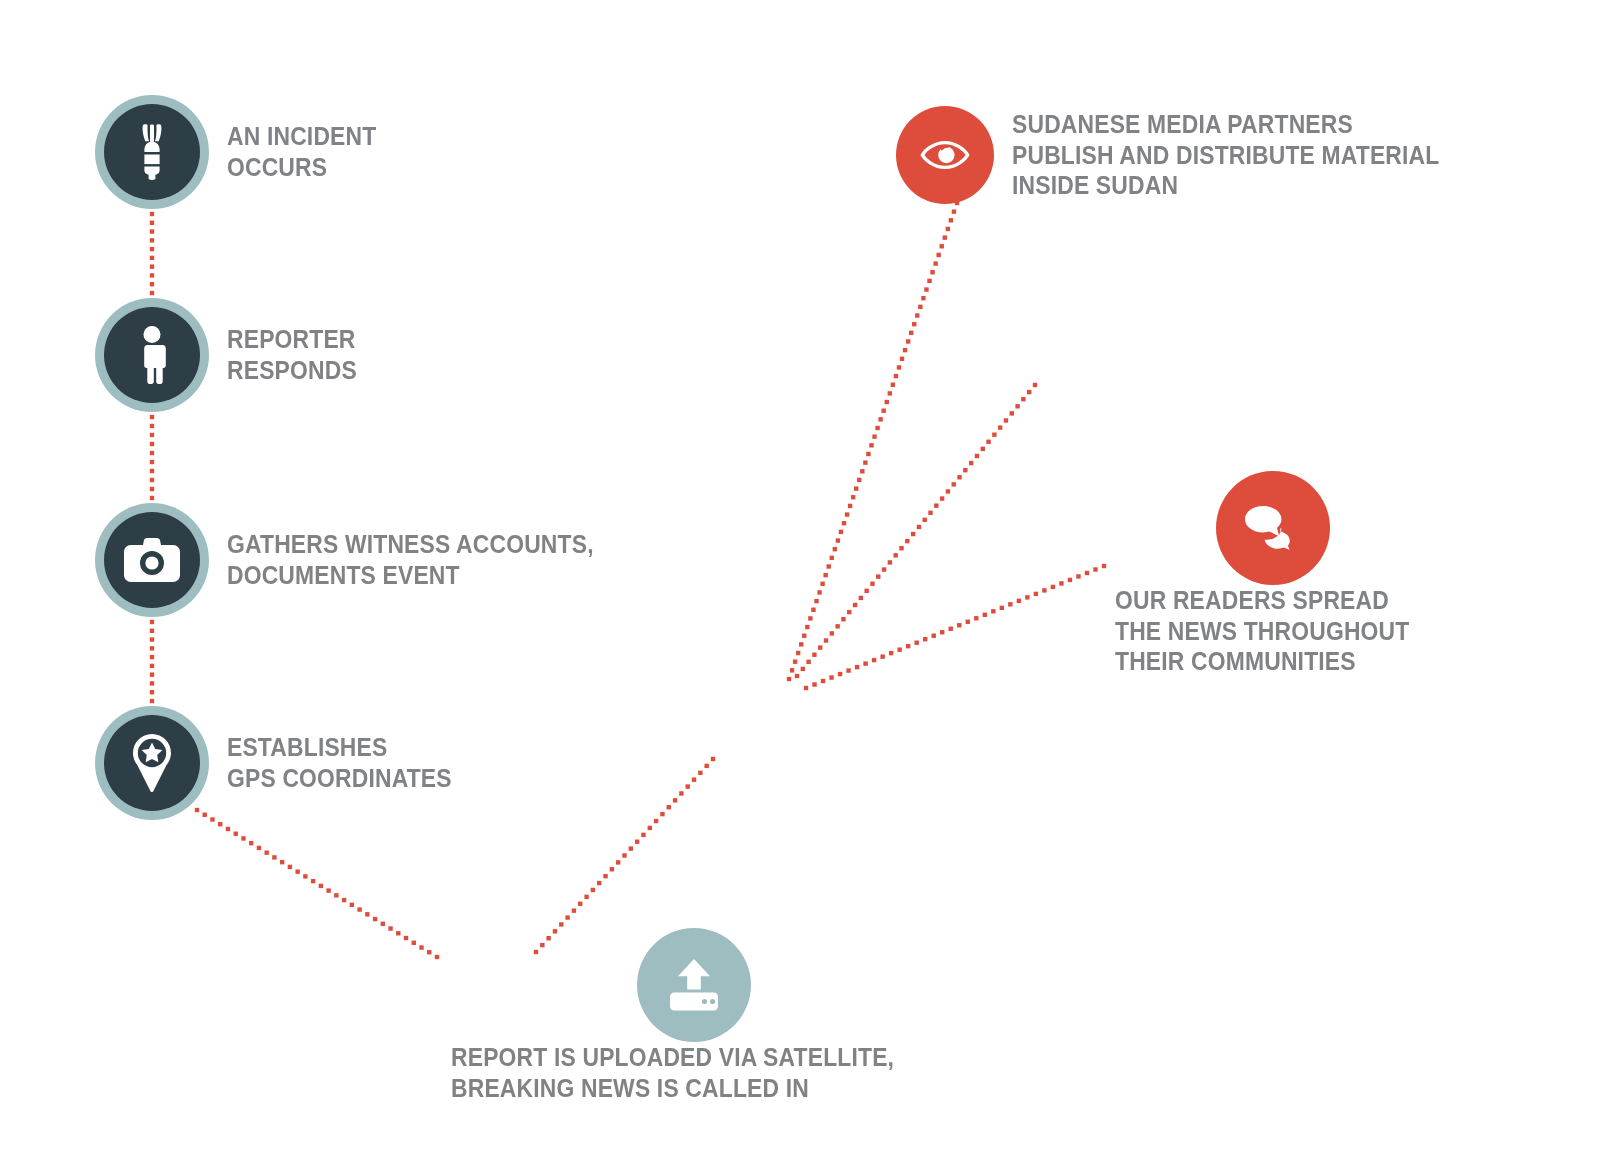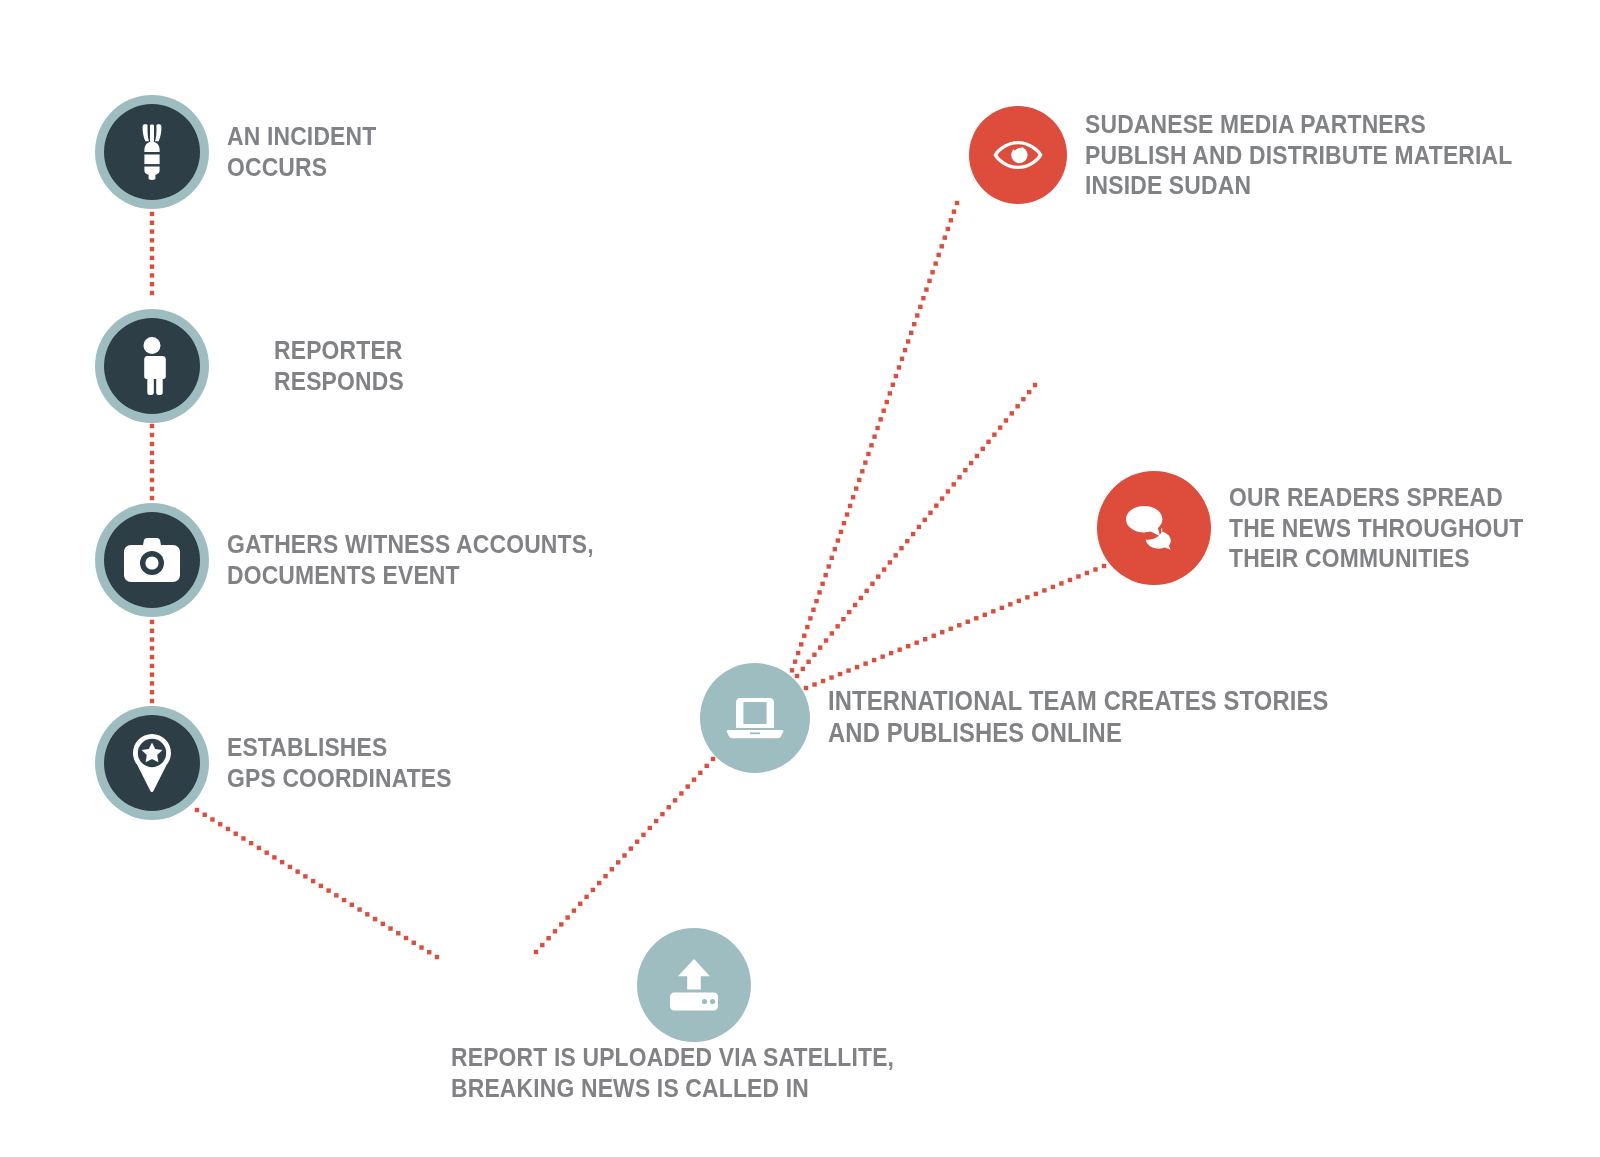--- a/index.html
+++ b/index.html
@@ -342,21 +342,21 @@
             <rect x="15.4" y="30.5" width="15.2" height="9.6"></rect>
             <path d="M15.4 42.5l15.2 0 0 4.1c0 1.7-1.1 3.2-2.6 3.6l-1.6 0.5 0 4.1c0 0.7-1.5 1.2-3.4 1.2s-3.4-0.5-3.4-1.2l0-4.1-1.6-0.5c-1.5-0.4-2.6-1.9-2.6-3.6z"></path>
           </svg>
         </span>
       </div>
     </div>
     <div class="label">AN INCIDENT
 OCCURS</div>
   </div>
 
-  <div class="node" style="left:95px; top:309px;gap:47px;">
+  <div class="node" style="left:95px; top:298px;">
     <div class="disc dark" style="width:114px;height:114px;">
       <div class="inner" style="width:96px;height:96px;">
         <span>
           <svg class="glyph" width="34" height="58" viewBox="0 0 34 58" fill="#ffffff">
             <circle cx="17" cy="8.5" r="8.5"></circle>
             <path d="M6.2 19h21.6c1.7 0 3 1.4 3 3.2v17.2c0 1.4-1 2.5-2.3 2.5h-0.8v13.8c0 1.2-1 2.2-2.2 2.2h-2.1c-1.2 0-2.2-1-2.2-2.2v-13.8h-2.4v13.8c0 1.2-1 2.2-2.2 2.2h-2.1c-1.2 0-2.2-1-2.2-2.2v-13.8h-0.8c-1.3 0-2.3-1.1-2.3-2.5v-17.2c0-1.8 1.3-3.2 3-3.2z"></path>
           </svg>
         </span>
       </div>
     </div>
@@ -406,56 +406,40 @@
             <circle cx="38.5" cy="42.5" r="2.6" fill="#9ebdc0"></circle>
             <circle cx="46.5" cy="42.5" r="2.6" fill="#9ebdc0"></circle>
           </svg>
         </span>
       </div>
     </div>
     <div class="label">REPORT IS UPLOADED VIA SATELLITE,
 BREAKING NEWS IS CALLED IN</div>
   </div>
 
-  <div class="node" style="left:700px; top:663px;">
-    <div class="disc plain" style="width:110px;height:110px;">
-      <div class="inner" style="width:110px;height:110px;">
-        <span>
-          <svg class="glyph" width="58" height="44" viewBox="0 0 58 44" fill="#ffffff">
-            <path d="M14 2h30c2.2 0 4 1.8 4 4v26h-38v-26c0-2.2 1.8-4 4-4z"></path>
-            <rect x="17.4" y="6" width="23.2" height="22" fill="#9ebdc0"></rect>
-            <path d="M2 34h54c1 0 1.7 1 1.2 1.9l-2.2 4.4c-0.6 1.2-1.8 1.9-3.1 1.9h-45.8c-1.3 0-2.5-0.7-3.1-1.9l-2.2-4.4c-0.5-0.9 0.2-1.9 1.2-1.9z"></path>
-            <rect x="24" y="36.4" width="10" height="1.8" fill="#9ebdc0"></rect>
-          </svg>
-        </span>
-      </div>
-    </div>
-    <div class="label lg">INTERNATIONAL TEAM CREATES STORIES
-AND PUBLISHES ONLINE</div>
-  </div>
-
-  <div class="node" style="left:969px; top:106px;justify-content:space-between;">
+
+  <div class="node" style="left:896px; top:106px;justify-content:space-between;">
     <div class="disc red" style="width:98px;height:98px;">
       <div class="inner" style="width:98px;height:98px;">
         <span>
           <svg class="glyph" width="50" height="30" viewBox="0 0 50 30" fill="none">
             <path d="M25 2.6c11.4 0 20.4 8.1 22.6 12.4-2.2 4.3-11.2 12.4-22.6 12.4s-20.4-8.1-22.6-12.4c2.2-4.3 11.2-12.4 22.6-12.4z" stroke="#ffffff" stroke-width="3.4"></path>
             <circle cx="26.4" cy="15" r="8.2" fill="#ffffff"></circle>
             <path d="M21.6 9.2a8.2 8.2 0 0 1 6.2-2.6" stroke="#de4c3c" stroke-width="2.4" stroke-linecap="round"></path>
           </svg>
         </span>
       </div>
     </div>
     <div class="label">SUDANESE MEDIA PARTNERS
 PUBLISH AND DISTRIBUTE MATERIAL
 INSIDE SUDAN</div>
   </div>
 
 
-  <div class="node" style="left:1097px; top:471px;">
+  <div class="node" style="left:1097px; top:471px;flex-direction:column;">
     <div class="disc red" style="width:114px;height:114px;">
       <div class="inner" style="width:114px;height:114px;">
         <span>
           <svg class="glyph" width="56" height="44" viewBox="0 0 56 44" fill="#ffffff">
             <path d="M35.4 22.2c0 1.1-0.1 2.1-0.4 3.1 5.7 1.3 9.8 5 9.8 9.4 0 1.8-0.7 3.5-1.9 4.9l1.6 4.2-5.6-2.2c-1.8 0.7-3.8 1.1-6 1.1-6.7 0-12.3-3.9-13.3-9 0.6 0.1 1.2 0.1 1.8 0.1 8.3 0 15-5.2 15-11.6z"></path>
             <path d="M18.2 0c10.1 0 18.2 5.9 18.2 13.2 0 3.3-1.7 6.4-4.4 8.7l2.1 8.3-9.6-4.6c-2 0.5-4.1 0.8-6.3 0.8-10.1 0-18.2-5.9-18.2-13.2s8.1-13.2 18.2-13.2z"></path>
             <path d="M35.4 22.2c0 1.1-0.1 2.1-0.4 3.1a24 24 0 0 0-4.8-1.5l1.8-1.4z" fill="#de4c3c" opacity="0"></path>
           </svg>
         </span>
       </div>

